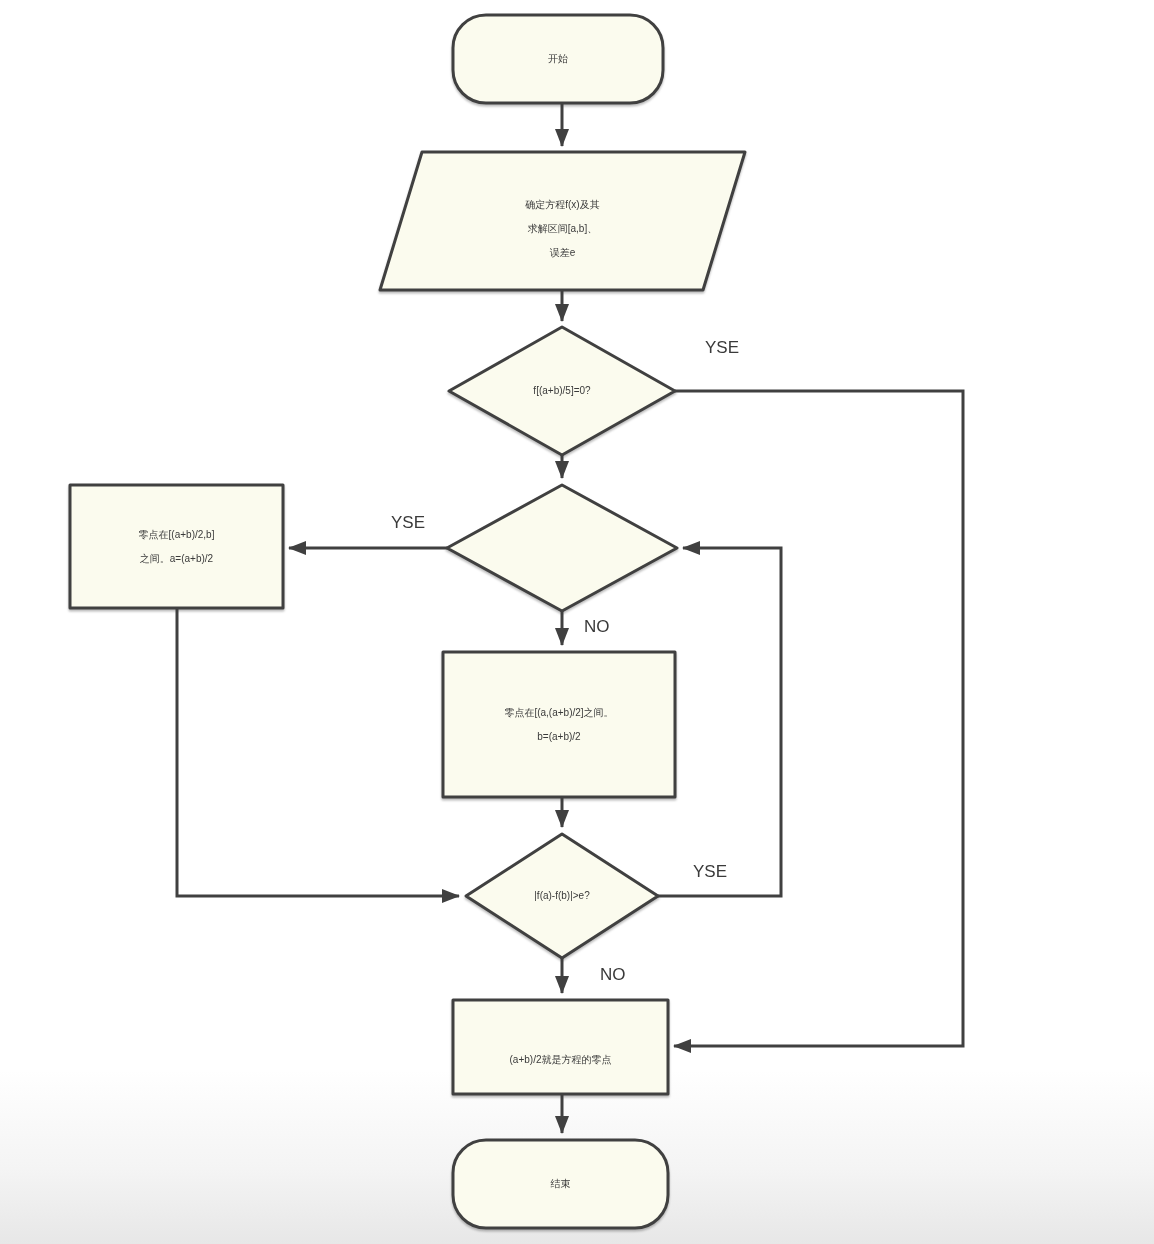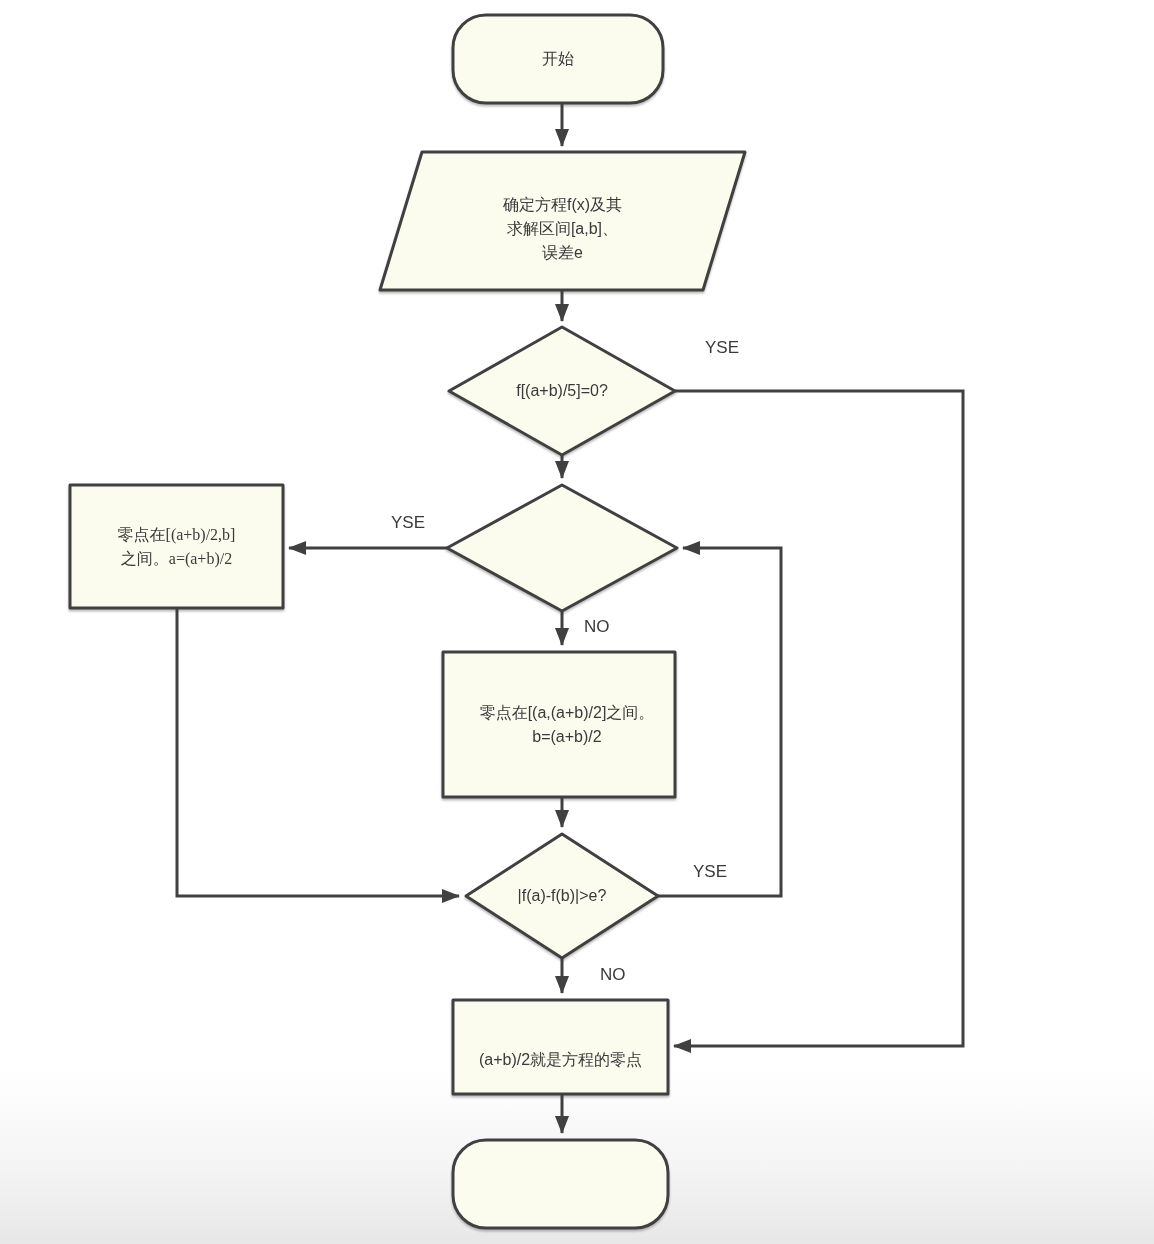--- a/index.html
+++ b/index.html
@@ -26,21 +26,21 @@
     stroke-width:3;
     stroke-linejoin:miter;
   }
   .arrowhead{fill:var(--stroke,#404040);}
   .shapes-layer{filter:drop-shadow(0 2px 1px rgba(60,60,60,0.35));}
   .node-label{
     position:absolute;
     display:flex;align-items:center;justify-content:center;
     text-align:center;
     color:var(--text,#3a3a3a);
-    font-size:16px;line-height:24px;
+    font-size:10px;line-height:24px;
     white-space:pre-line;
     pointer-events:none;
   }
   .edge-label{
     position:absolute;
     color:var(--text,#3a3a3a);
     font-size:17px;line-height:22px;
     pointer-events:none;
     text-align:center;
   }
@@ -85,31 +85,32 @@
   </svg>
 
   <div class="node-label" style="left:453px;top:15px;width:210px;height:88px;">开始</div>
 
   <div class="node-label" style="left:422px;top:160px;width:281px;height:138px;">确定方程f(x)及其
 求解区间[a,b]、
 误差e</div>
 
   <div class="node-label" style="left:449px;top:327px;width:226px;height:128px;">f[(a+b)/5]=0?</div>
 
-  <div class="node-label" style="left:70px;top:485px;width:213px;height:123px;font-family:Liberation Serif, serif;">零点在[(a+b)/2,b]
+  <div class="node-label" style="left:70px;top:485px;width:213px;height:123px;">零点在[(a+b)/2,b]
 之间。a=(a+b)/2</div>
 
 
-  <div class="node-label" style="left:443px;top:652px;width:232px;height:145px;margin-left:8px;">零点在[(a,(a+b)/2]之间。
+  <div class="node-label" style="left:443px;top:652px;width:232px;height:145px;">零点在[(a,(a+b)/2]之间。
 b=(a+b)/2</div>
 
   <div class="node-label" style="left:466px;top:834px;width:192px;height:124px;">|f(a)-f(b)|&gt;e?</div>
 
   <div class="node-label" style="left:453px;top:1000px;width:215px;height:120px;">(a+b)/2就是方程的零点</div>
 
+  <div class="node-label" style="left:453px;top:1140px;width:215px;height:88px;">结束</div>
 
   <div class="edge-label" style="left:705px;top:337px;">YSE</div>
   <div class="edge-label" style="left:391px;top:512px;">YSE</div>
   <div class="edge-label" style="left:584px;top:616px;">NO</div>
   <div class="edge-label" style="left:693px;top:861px;">YSE</div>
   <div class="edge-label" style="left:600px;top:964px;">NO</div>
 
 </div>
 
 </body></html>

